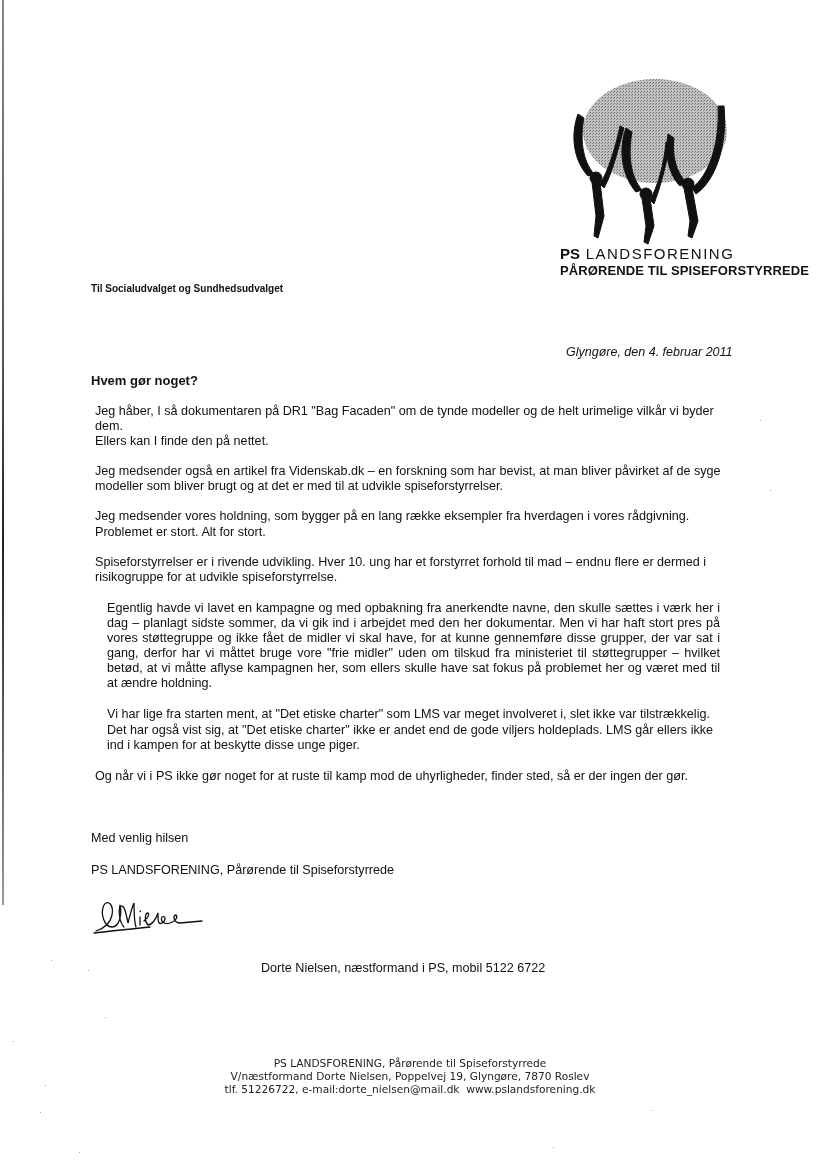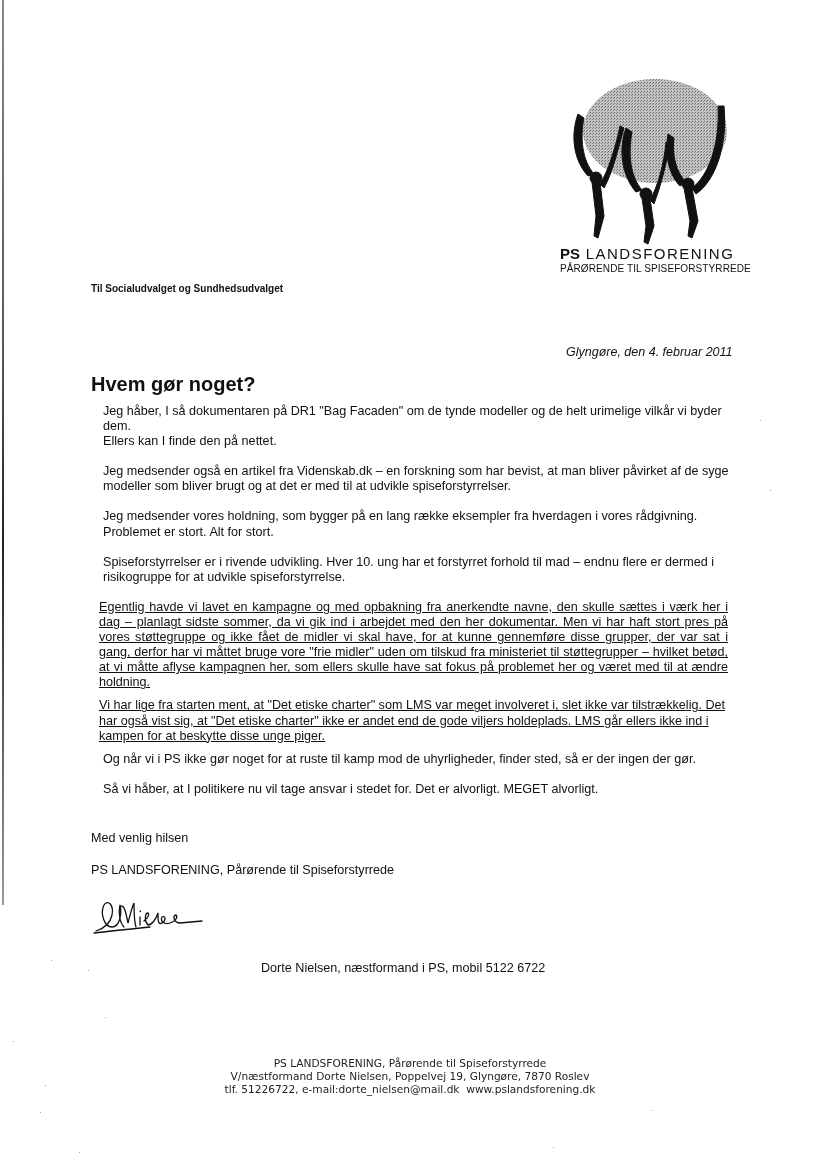--- a/index.html
+++ b/index.html
@@ -3,27 +3,27 @@
 <meta charset="utf-8">
 <style>
   html, body { margin: 0; padding: 0; background: #ffffff; }
   body { width: 825px; height: 1168px; position: relative; overflow: hidden;
          font-family: "Liberation Sans", sans-serif; color: #111; }
   .edge-line { position: absolute; left: 2px; top: 0; width: 2px; height: 905px;
                background: linear-gradient(#888, #555 40%, #222 60%, #999); }
   .logo { position: absolute; left: 560px; top: 76px; width: 180px; height: 170px; }
   .org-name { position: absolute; left: 560px; top: 245px; font-size: 15px; letter-spacing: 1.5px; color: #111; }
   .org-name b { font-weight: 900; letter-spacing: 0; }
-  .org-sub { position: absolute; left: 560px; top: 263px; font-size: 10px; font-weight: 400; letter-spacing: 0.1px; }
+  .org-sub { position: absolute; left: 560px; top: 263px; font-size: 13px; font-weight: 700; letter-spacing: 0.1px; }
   .place-date { position: absolute; left: 566px; top: 301px; font-size: 12.5px; font-style: italic; margin-top: 44px; }
   .recipient { position: absolute; left: 91px; top: 283px; font-size: 10px; font-weight: 700; }
-  .heading { position: absolute; left: 91px; top: 373px; font-size: 20px; font-weight: 700; }
+  .heading { position: absolute; left: 91px; top: 373px; font-size: 13px; font-weight: 700; }
   .body { position: absolute; left: 91px; top: 404px; width: 645px; font-size: 12.6px; line-height: 15.1px; }
-  .body p { margin: 0 0 15px 12px; }
-  .body p.tight { margin: 8px; text-decoration: underline; }
+  .body p { margin: 0 0 15px 4px; }
+  .body p.tight { margin: 16px; }
   .body p.justify { text-align: justify; }
   .closing { position: absolute; left: 91px; top: 831px; font-size: 12.6px; }
   .org-sign { position: absolute; left: 91px; top: 863px; font-size: 12.6px; }
   .signature { position: absolute; left: 90px; top: 893px; width: 120px; height: 45px; }
   .signer { position: absolute; left: 261px; top: 922px; font-size: 12.6px; margin-top: 39px; }
   .footer { position: absolute; left: 200px; top: 1057px; width: 420px; text-align: center;
             font-family: "DejaVu Sans", sans-serif; font-size: 10.6px; line-height: 13px; color: #222; }
   .footer a { color: #222; }
   .speck { position: absolute; width: 1px; height: 1px; background: #aaa; }
 </style>
@@ -68,21 +68,20 @@
 <div class="heading">Hvem gør noget?</div>
 
 <div class="body">
   <p><span>Jeg håber, I så dokumentaren på DR1 "Bag Facaden" om de tynde modeller og de helt urimelige vilkår vi byder dem.</span><br><span>Ellers kan I finde den på nettet.</span></p>
   <p>Jeg medsender også en artikel fra Videnskab.dk – en forskning som har bevist, at man bliver påvirket af de syge modeller som bliver brugt og at det er med til at udvikle spiseforstyrrelser.</p>
   <p>Jeg medsender vores holdning, som bygger på en lang række eksempler fra hverdagen i vores rådgivning. Problemet er stort. Alt for stort.</p>
   <p>Spiseforstyrrelser er i rivende udvikling. Hver 10. ung har et forstyrret forhold til mad – endnu flere er dermed i risikogruppe for at udvikle spiseforstyrrelse.</p>
   <p class="tight justify">Egentlig havde vi lavet en kampagne og med opbakning fra anerkendte navne, den skulle sættes i værk her i dag – planlagt sidste sommer, da vi gik ind i arbejdet med den her dokumentar. Men vi har haft stort pres på vores støttegruppe og ikke fået de midler vi skal have, for at kunne gennemføre disse grupper, der var sat i gang, derfor har vi måttet bruge vore "frie midler" uden om tilskud fra ministeriet til støttegrupper – hvilket betød, at vi måtte aflyse kampagnen her, som ellers skulle have sat fokus på problemet her og været med til at ændre holdning.</p>
   <p class="tight">Vi har lige fra starten ment, at "Det etiske charter" som LMS var meget involveret i, slet ikke var tilstrækkelig. Det har også vist sig, at "Det etiske charter" ikke er andet end de gode viljers holdeplads. LMS går ellers ikke ind i kampen for at beskytte disse unge piger.</p>
   <p>Og når vi i PS ikke gør noget for at ruste til kamp mod de uhyrligheder, finder sted, så er der ingen der gør.</p>
-  <p>Så vi håber, at I politikere nu vil tage ansvar i stedet for. Det er alvorligt. MEGET alvorligt.</p>
 </div>
 
 <div class="closing">Med venlig hilsen</div>
 <div class="org-sign">PS LANDSFORENING, Pårørende til Spiseforstyrrede</div>
 
 <svg class="signature" viewBox="0 0 120 45">
   <g fill="none" stroke="#111" stroke-width="1.3" stroke-linecap="round">
     <path d="M6 38 C12 36 20 32 22 22 C24 12 18 6 14 12 C10 20 14 34 22 34 C30 34 32 20 30 12 C28 20 30 30 34 34"></path>
     <path d="M30 14 C34 10 36 20 38 30 C40 22 42 14 44 10 C44 18 44 28 46 34"></path>
     <path d="M50 24 L50 32 M50 18 L50.5 18.5"></path>

